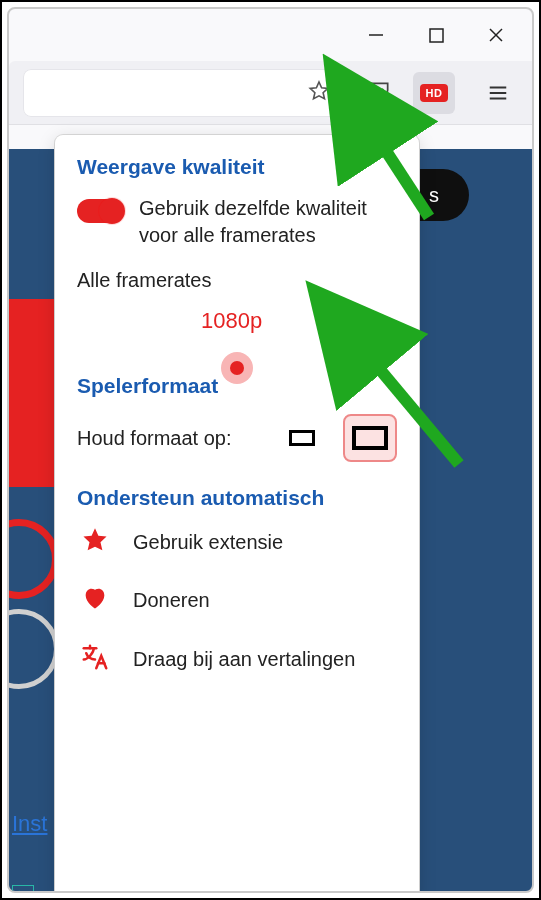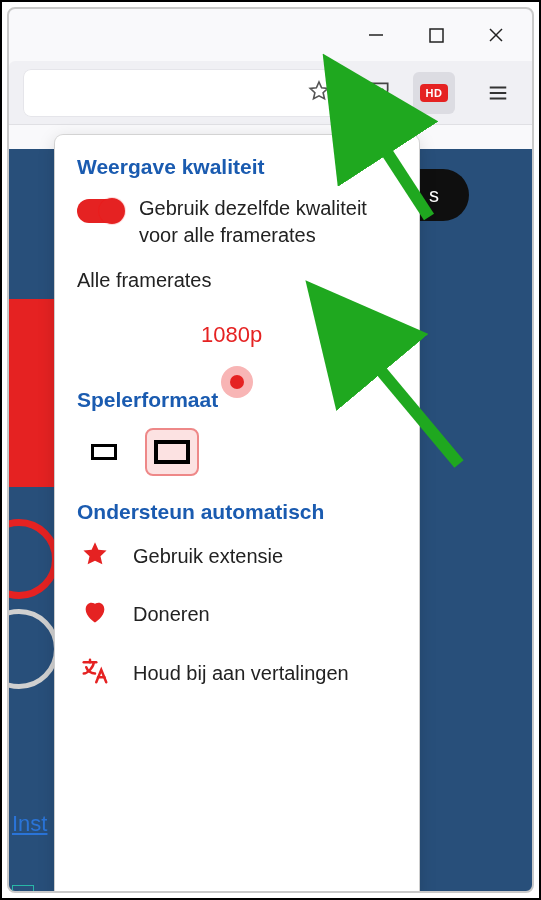--- a/index.html
+++ b/index.html
@@ -99,21 +99,21 @@
   }
   .toggle::after {
     content: ""; position: absolute; right: -2px; top: -1px;
     width: 26px; height: 26px; border-radius: 50%; background: #e52222;
     box-shadow: 0 0 0 1px rgba(255,0,0,.15);
   }
   .row-text {
     font-size: 20px; color: #222; line-height: 1.35;
   }
   .framerate-label {
-    font-size: 20px; color: #222; margin-bottom: 30px;
+    font-size: 20px; color: #222; margin-bottom: 16px;
   }
   .slider-row {
     display: flex; align-items: center; gap: 14px; margin-bottom: 26px; flex-direction: column;
   }
   .res-value {
     color: #e52222; font-size: 22px; font-weight: 500; width: 72px;
   }
   .slider {
     flex:1; position: relative; height: 40px;
   }
@@ -231,20 +231,21 @@
       <div class="res-value">1080p</div>
       <div class="slider">
         <div class="slider-track"></div>
         <div class="slider-fill"></div>
         <div class="slider-thumb"></div>
       </div>
     </div>
 
     <div class="section-title">Spelerformaat</div>
     <div class="format-row">
+      <div class="format-label">Houd formaat op:</div>
       <div class="fmt-btn">
         <div class="fmt-rect-small"></div>
       </div>
       <div class="fmt-btn sel">
         <div class="fmt-rect-big"></div>
       </div>
     </div>
 
     <div class="section-title">Ondersteun automatisch</div>
     <div class="sup-row">
@@ -273,21 +274,21 @@
           <svg width="30" height="30" viewBox="0 0 24 24" fill="none" stroke="#e52222" stroke-width="2" stroke-linecap="round">
             <path d="M3 5h10"></path>
               <path d="M8 3v2"></path>
               <path d="M11 5c0 4-5 9-8 9"></path>
               <path d="M5 9c1 3 4 5 7 5"></path>
             <path d="M13 21l4-10 4 10"></path>
               <path d="M14.5 17h5"></path>
           </svg>
         </span>
       </div>
-      <div class="row-text">Houd bij aan vertalingen</div>
+      <div class="row-text">Draag bij aan vertalingen</div>
     </div>
   </div>
 
   <div class="arrow" style="left:340px; top:113px;">
     <svg width="90" height="110">
       <defs>
           <marker id="ah1" markerWidth="10" markerHeight="10" refX="2" refY="5" orient="auto">
         <path d="M0 0L10 5L0 10z" fill="#1fa81f"></path>
           </marker>
         </defs>

